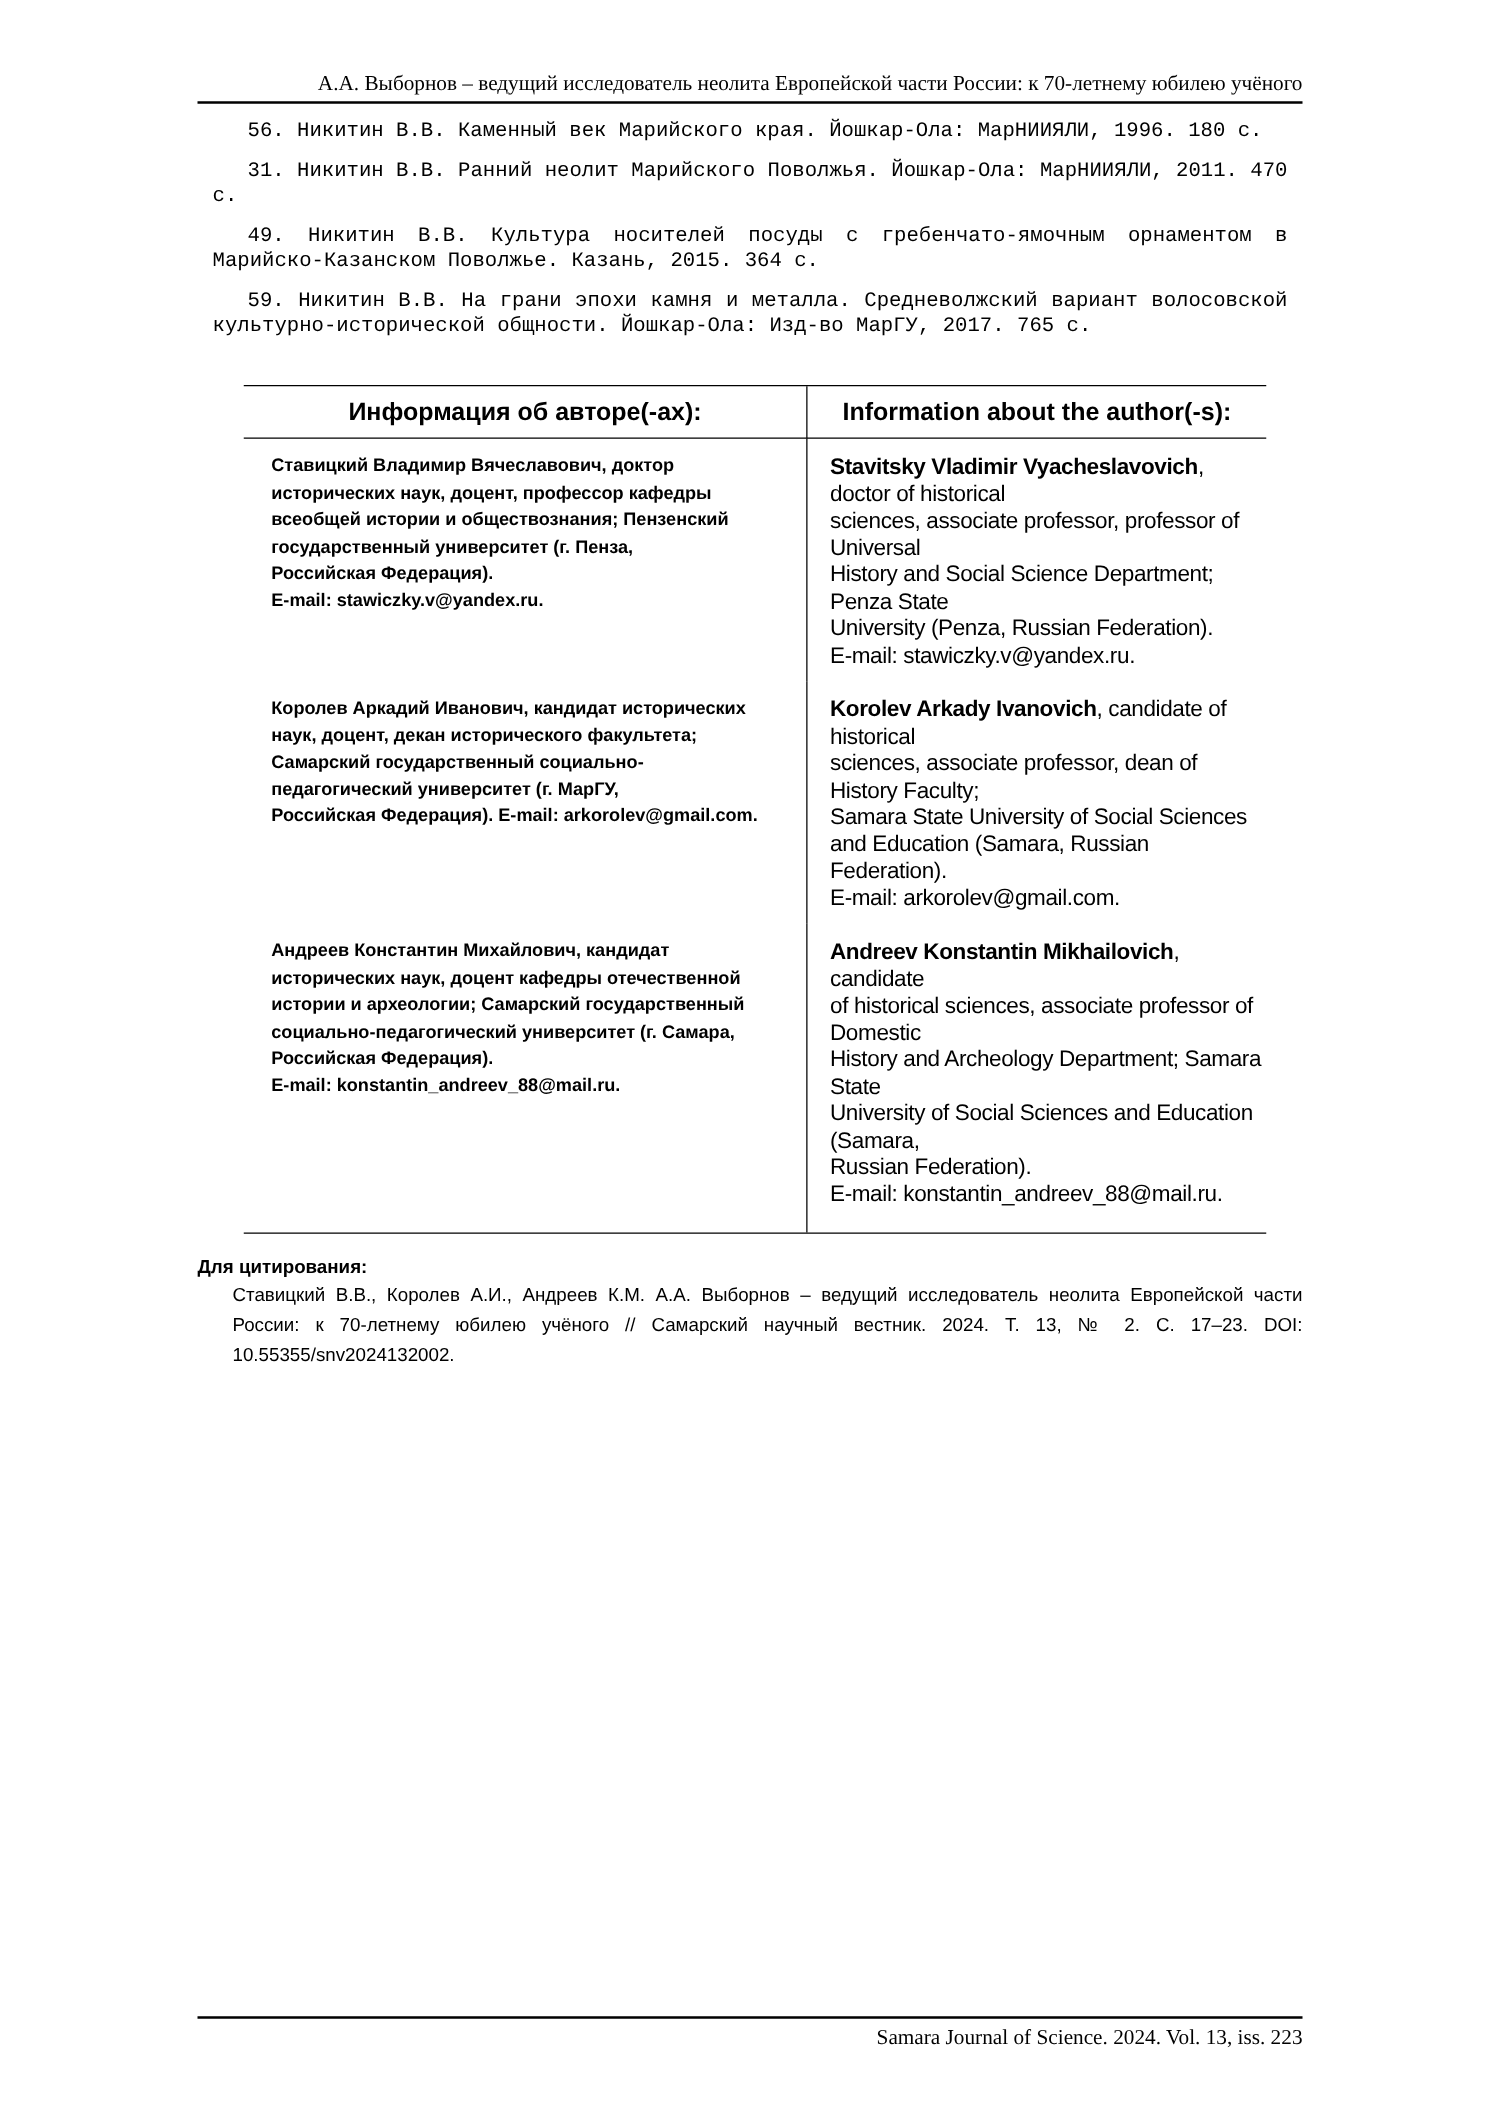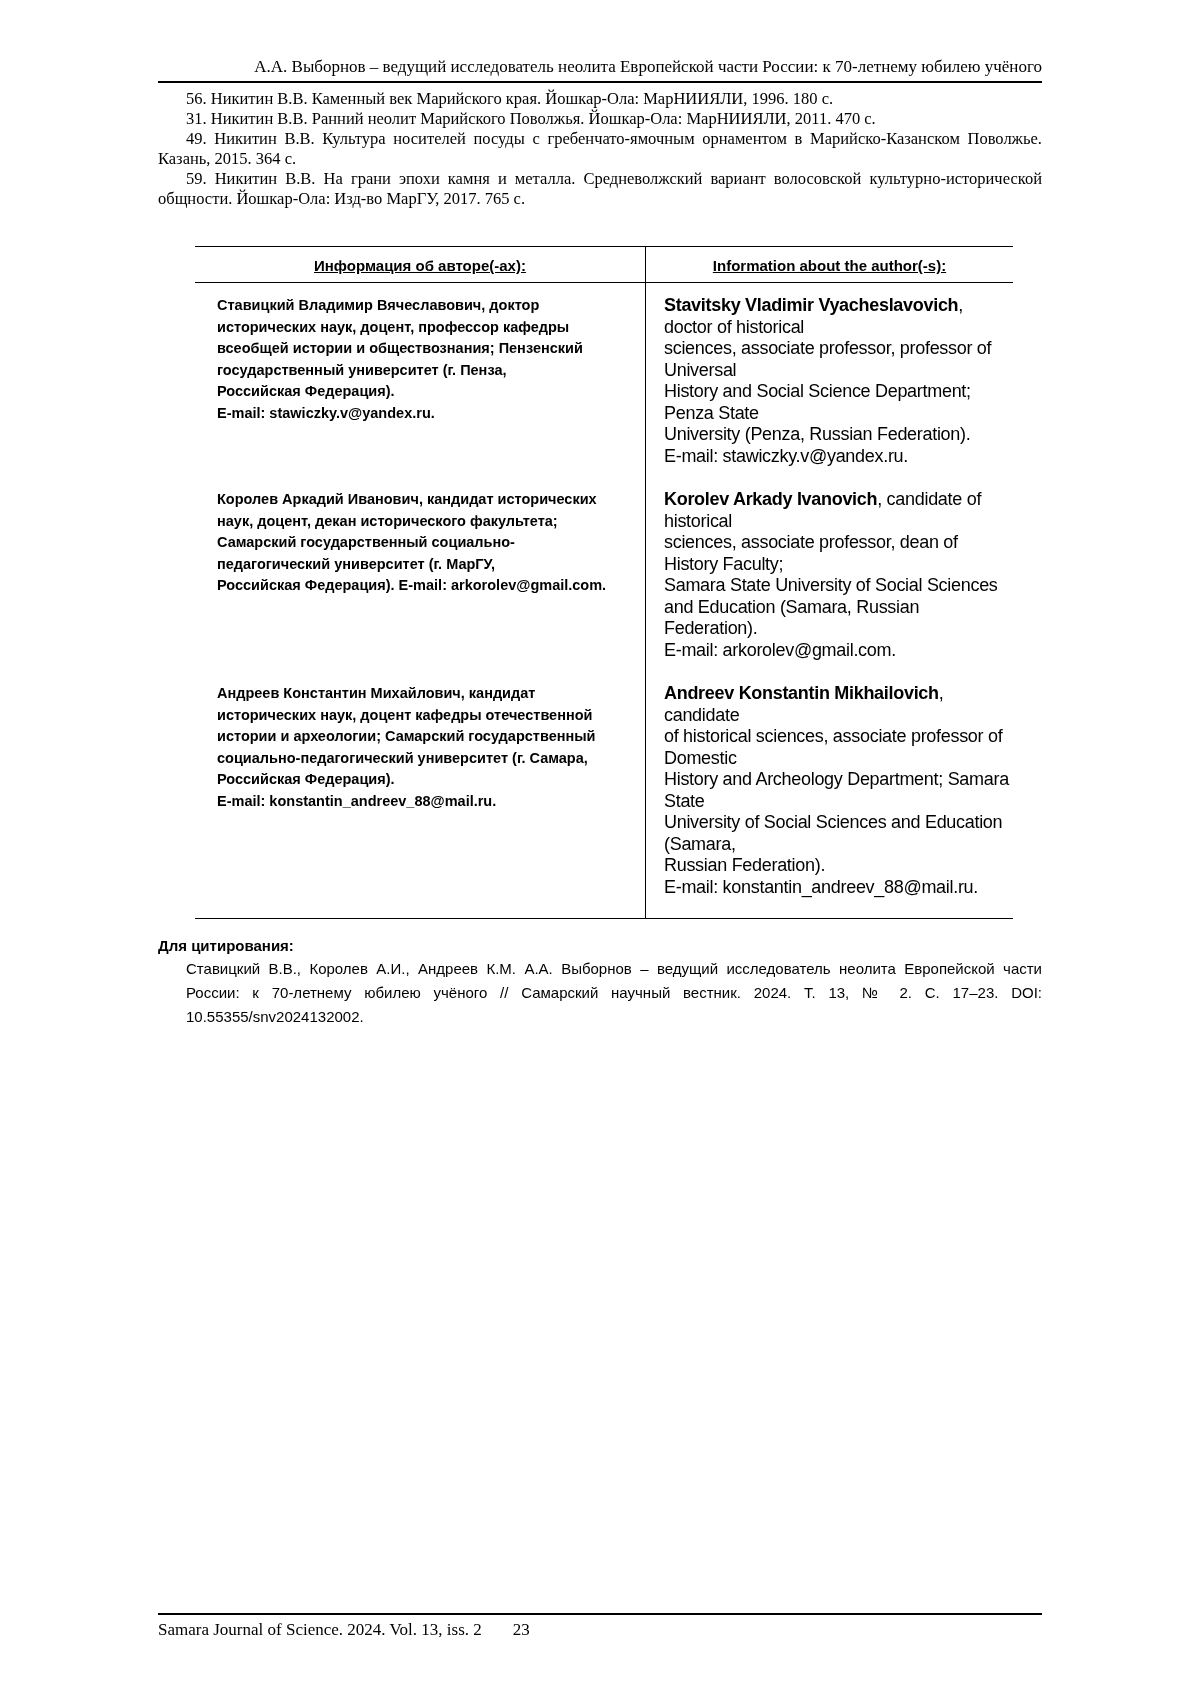--- a/index.html
+++ b/index.html
@@ -12,39 +12,39 @@
   }
   .content { position: absolute; left: 158px; right: 158px; top: 0; }
 
   
   .running-head { padding-top: 56px; text-align: right; font-size: 17px; line-height: 21px; }
   .rh-rule { border-top: 2.6px solid #000; margin-top: 4px; }
 
   
   .references { margin-top: 6px; }
   .ref {
-    margin: 0; font-size: 16.5px; line-height: 20px;
+    margin: 12px; font-size: 16.5px; line-height: 20px;
     text-align: justify; text-indent: 28px;
     hyphens: manual;
+    font-family: Liberation Mono, monospace;
   }
 
   
   .authors-table {
     margin: 37px 29px 0 37px;            
     border-top: 1.8px solid #000;
     border-bottom: 1.8px solid #000;
     font-family: "Liberation Sans", sans-serif;
   }
   .at-row { display: grid; grid-template-columns: 450px 1fr; }
   .at-cell-r { border-left: 1.6px solid #000; }
   .at-head .at-cell {
-    font-weight: bold; font-size: 15px; text-align: center;
+    font-weight: bold; font-size: 20px; text-align: center;
     padding: 10px 6px 8px 6px;
     border-bottom: 1.6px solid #000;
-    text-decoration: underline;
   }
   .at-body .at-cell {
     white-space: pre-line;
     line-height: 21.5px;
   }
   .at-body .at-cell-l { font-size: 14.5px; padding: 12px 18px 10px 22px; font-weight: bold; }
   .at-body .at-cell-r { font-size: 18px; letter-spacing: -0.3px; padding: 12px 2px 10px 18px; }
   .at-row-last .at-cell { padding-bottom: 20px; }
 
   
@@ -54,23 +54,22 @@
     margin: 3px 0 0 28px;
     font-size: 15px; line-height: 24px;
     text-align: justify;
   }
 
   
   .page-footer {
     position: absolute; top: 1613px; left: 158px; right: 158px;
     border-top: 2.6px solid #000;
     padding-top: 5px;
-    display: flex; justify-content: flex-start;
+    display: flex; justify-content: flex-end;
     font-size: 17px;
-    gap: 31px;
   }
 </style>
 </head>
 <body>
 
 <div class="content">
 
   <header class="running-head">
     <div>А.А. Выборнов – ведущий исследователь неолита Европейской части России: к 70-летнему юбилею учёного</div>
     <div class="rh-rule"></div>

